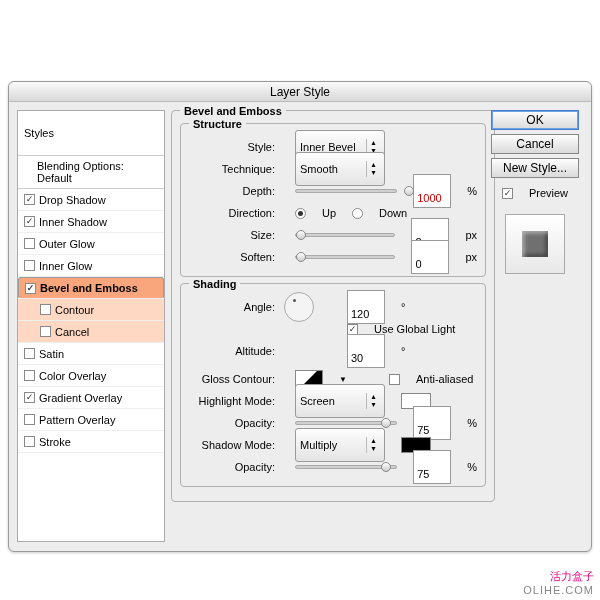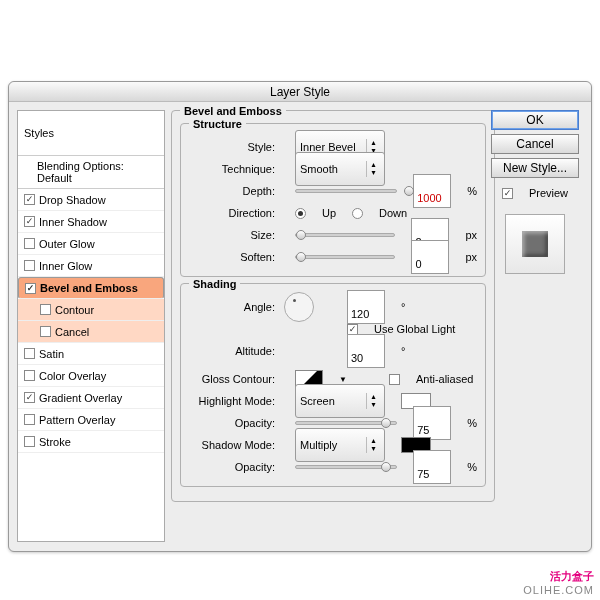--- a/index.html
+++ b/index.html
@@ -31,21 +31,21 @@
 .side{position:absolute;right:8px;top:8px;width:96px;display:flex;flex-direction:column;gap:4px;align-items:center}
 .btn{width:88px;height:20px;border:1px solid #888;border-radius:0;background:linear-gradient(#fdfdfd,#dadada);text-align:center;line-height:18px;font-size:12px}
 .btn.def{border-color:#4a7dce;box-shadow:0 0 0 1px #6ca0e8 inset}
 .prv{width:60px;height:60px;border:1px solid #aaa;background:linear-gradient(#fff,#e8e8e8);display:flex;align-items:center;justify-content:center;margin-top:6px}
 .prv .sq{width:26px;height:26px;background:#707070;box-shadow:inset 2px 2px 4px rgba(255,255,255,.5),inset -2px -2px 4px rgba(0,0,0,.5)}
 .gc{width:28px;height:18px;border:1px solid #888;background:linear-gradient(135deg,#fff 0%,#fff 48%,#000 52%,#000 100%)}
 .sw{width:30px;height:16px;border:1px solid #888}
 .dial{width:30px;height:30px;border:1px solid #aaa;border-radius:50%;background:#f4f4f4;position:relative}
 .dial::after{content:"";position:absolute;width:3px;height:3px;background:#555;border-radius:50%;left:8px;top:6px}
 .wm{position:absolute;right:6px;bottom:4px;text-align:right;font-size:10px}
-.wm .cn{color:#e4007f;font-weight:bold}
+.wm .cn{color:#e4007f;font-weight:normal}
 .wm .en{color:#888;letter-spacing:1px}
 </style>
 </head>
 <body>
 
 <div class="dialog">
  <div class="titlebar">Layer Style</div>
  <div class="body">
 
   <div class="styles">

